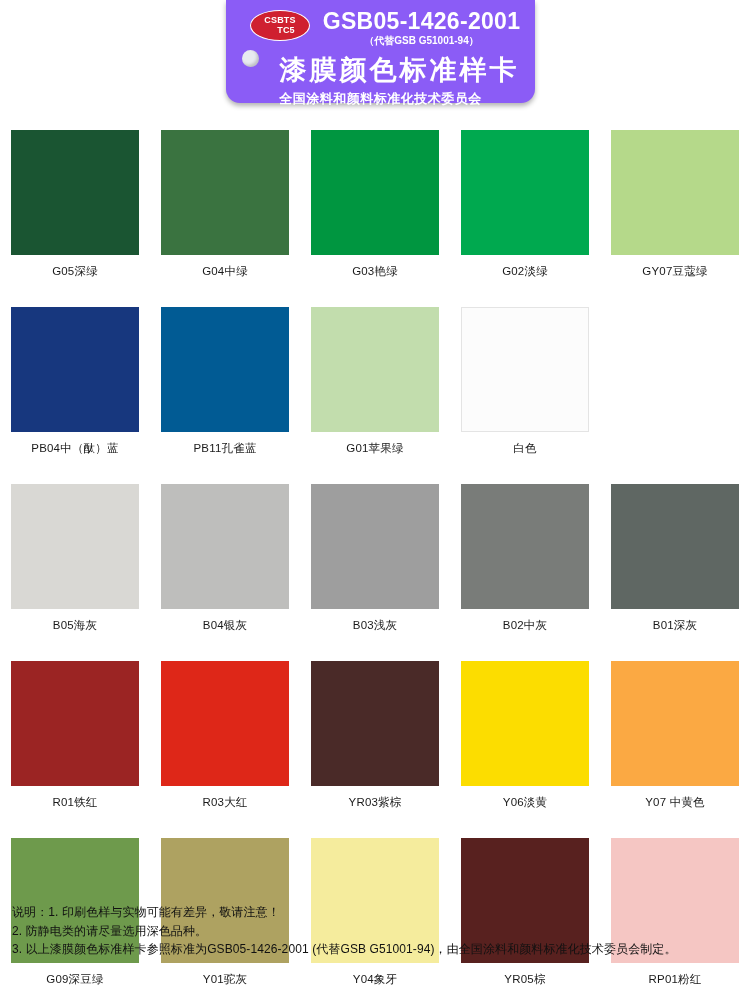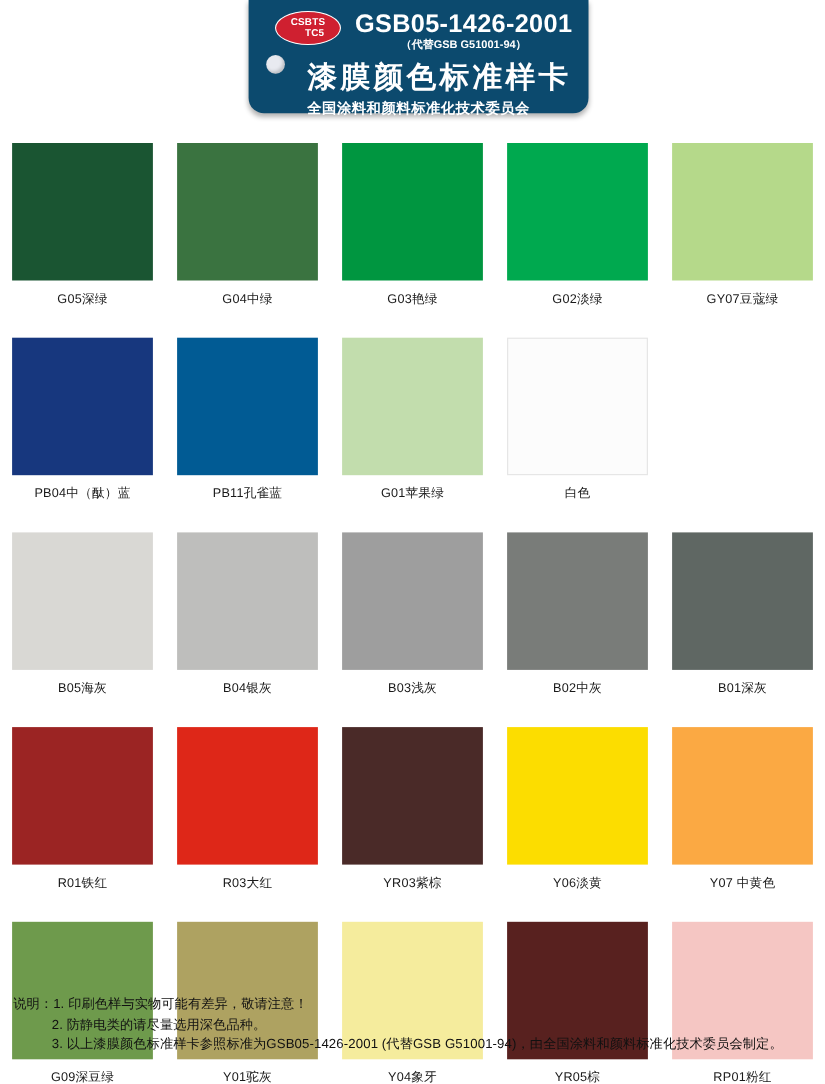--- a/index.html
+++ b/index.html
@@ -19,21 +19,21 @@
     background: #ffffff;
   }
 
   
   .header-banner {
     position: absolute;
     left: 226px;
     top: 0;
     width: 309px;
     height: 103px;
-    background: #0c4a6e;
+    background: #8b5cf6;
     border-bottom-left-radius: 14px;
     border-bottom-right-radius: 14px;
     box-shadow: 0 3px 5px rgba(0,0,0,0.30);
     color: #ffffff;
     text-align: center;
   }
 
   .badge-dot {
     position: absolute;
     left: 16px;
@@ -166,21 +166,21 @@
     width: 730px;
     font-size: 12px;
     color: #111111;
     line-height: 1.55;
   }
 
   .note-line {
     white-space: nowrap;
     letter-spacing: 0.1px;
   }
-  .note-line.indented { padding-left: 35px; }
+  .note-line.indented { }
 </style>
 </head>
 <body>
 
 <div class="page">
 
   <div class="header-banner">
     <div class="badge-dot"></div>
 
     <div class="csbts-logo">

